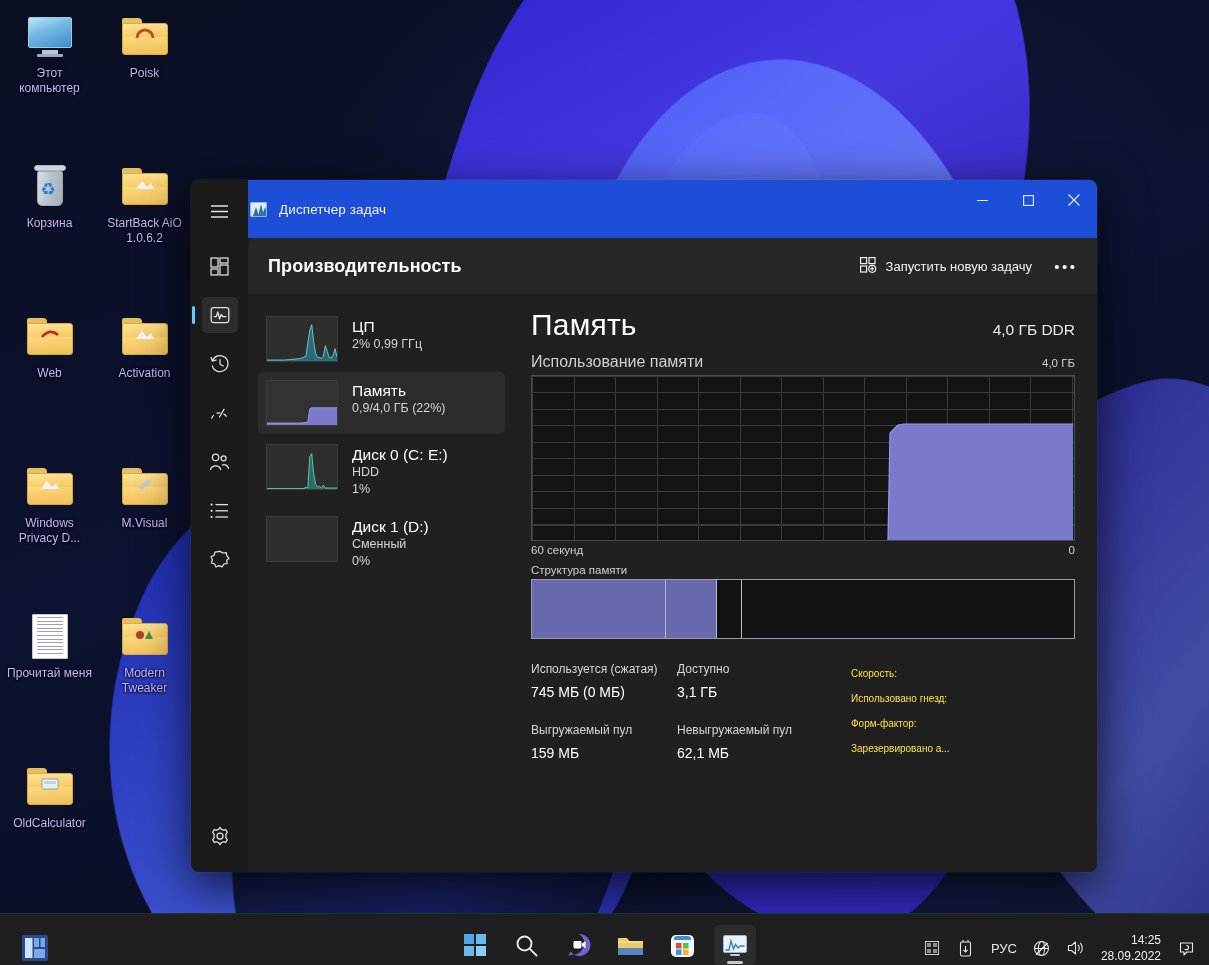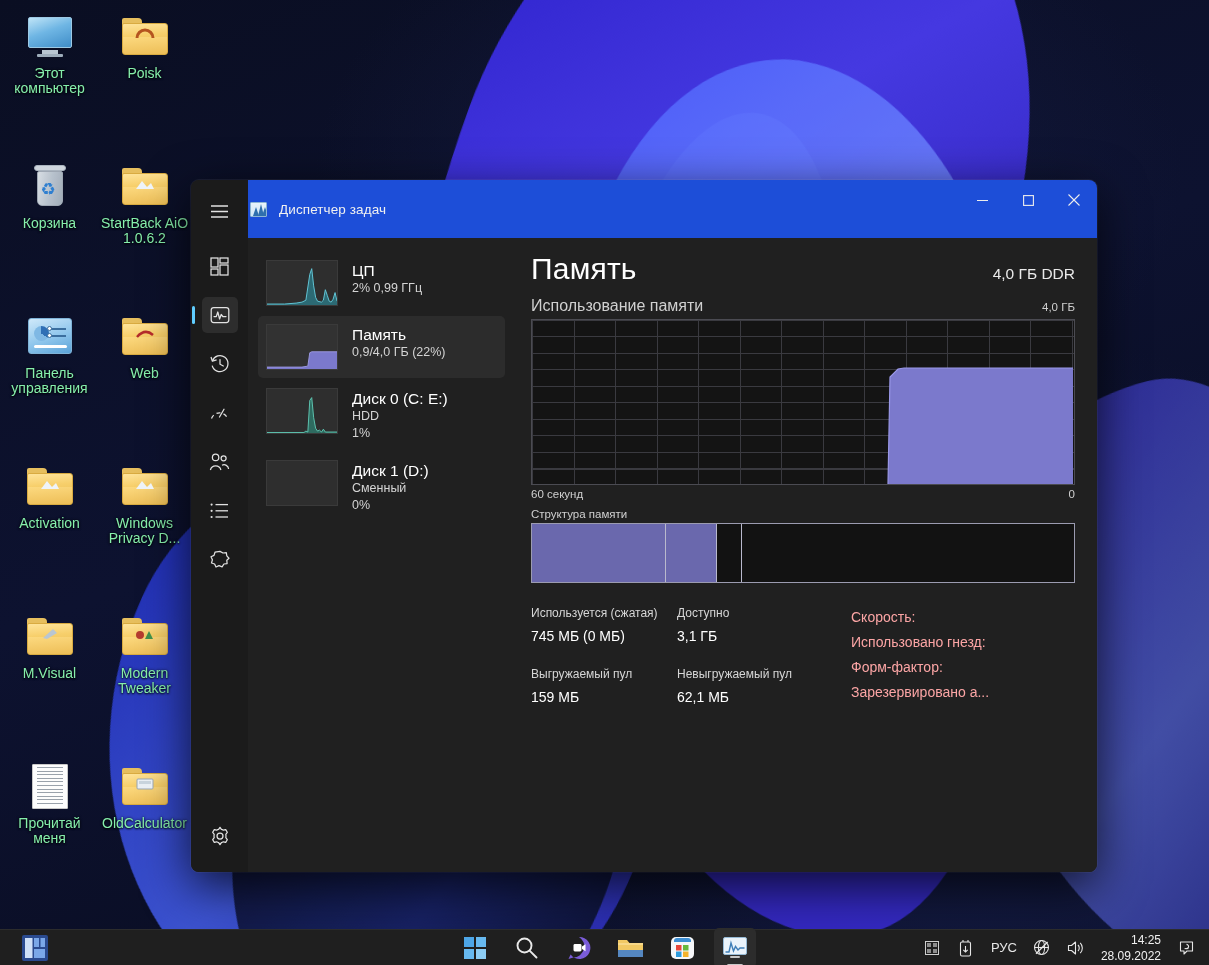--- a/index.html
+++ b/index.html
@@ -84,22 +84,22 @@
     display: flex; flex-direction: column; align-items: center;
     padding-top: 6px;
     cursor: default;
   }
   .dicon .glyph {
     width: 48px; height: 48px;
     display: flex; align-items: center; justify-content: center;
     margin-bottom: 6px;
   }
   .dicon .dlabel {
-    color: #86efac;
-    font-size: 14px;
+    color: #c4b5fd;
+    font-size: 12px;
     line-height: 15px;
     text-align: center;
     text-shadow: 0 1px 2px rgba(0,0,0,.9), 0 0 3px rgba(0,0,0,.8);
     max-width: 88px;
     word-wrap: break-word;
   }
 
   
   .ic-monitor { width:44px; height:38px; position:relative; }
   .ic-monitor .scr { width:44px; height:31px; border-radius:2px;
@@ -299,29 +299,29 @@
     margin-top: 22px;
   }
   #stats-left { width: 300px; flex: 0 0 300px; }
   .stat-row { display: flex; margin-bottom: 16px; }
   .stat-cell { }
   .stat-cell.c1 { width: 146px; }
   .stat-lbl { font-size: 12px; color: #d6d6d6; line-height: 17px; }
   .stat-val { font-size: 14px; color: #ffffff; line-height: 28px; font-weight: normal; }
 
   #stats-right { padding-left: 20px; }
-  .kv { font-size: 14px; color: #fca5a5; line-height: 25px; }
+  .kv { font-size: 10px; color: #fde047; line-height: 25px; }
 
   
   #taskbar {
     position: absolute; left: 0; bottom: 0;
-    width: 1209px; height: 36px;
+    width: 1209px; height: 52px;
     background: #1f1f1f;
     border-top: 1px solid rgba(255,255,255,.06);
-    display: flex; align-items: center;
+    display: flex; align-items: flex-end;
   }
   #tb-start-left {
     margin-left: 18px;
     width: 34px; height: 34px; border-radius: 4px;
     display:flex; align-items:center; justify-content:center;
   }
   #tb-center {
     position:absolute; left: 50%; transform: translateX(-50%);
     display: flex; align-items: center; gap: 10px;
   }
@@ -410,33 +410,20 @@
             <div class="body"></div>
             <div class="front"></div>
           <svg class="mark" width="20" height="14" viewBox="0 0 20 14">
               <path d="M1 13 L7 5 L12 11 L16 7 L19 13 Z" fill="#eef3f8"></path>
             </svg>
         </div>
       </div>
       <div class="dlabel">StartBack AiO 1.0.6.2</div>
     </div>
 
-    <div class="dicon">
-      <div class="glyph">
-        <div class="ic-cp">
-          <div class="pie"></div>
-          <div class="ln" style="top:9px"></div>
-            <div class="d" style="top:7px"></div>
-          <div class="ln" style="top:16px"></div>
-            <div class="d" style="top:14px"></div>
-          <div class="bar"></div>
-        </div>
-      </div>
-      <div class="dlabel">Панель управления</div>
-    </div>
 
     <div class="dicon">
       <div class="glyph">
         <div class="ic-folder">
             <div class="tab"></div>
             <div class="body"></div>
             <div class="front"></div>
           <svg class="mark" width="20" height="14" viewBox="0 0 20 14">
               <path d="M2 11 Q10 2 18 9" stroke="#b22a2a" stroke-width="2.5" fill="none"></path>
             </svg>
@@ -478,35 +465,20 @@
         <div class="ic-folder">
             <div class="tab"></div>
             <div class="body"></div>
             <div class="front"></div>
           <svg class="mark" width="20" height="14" viewBox="0 0 20 14">
               <path d="M3 12 L13 3 L17 7 L7 13 Z" fill="#b9c6d2"></path>
             </svg>
         </div>
       </div>
       <div class="dlabel">M.Visual</div>
-    </div>
-
-    <div class="dicon">
-      <div class="glyph">
-        <div class="ic-folder">
-            <div class="tab"></div>
-            <div class="body"></div>
-            <div class="front"></div>
-          <svg class="mark" width="20" height="14" viewBox="0 0 20 14">
-            <circle cx="5" cy="9" r="4" fill="#b43b2e"></circle>
-              <path d="M10 13 L14 5 L18 13 Z" fill="#3f8f4a"></path>
-          </svg>
-        </div>
-      </div>
-      <div class="dlabel">Modern Tweaker</div>
     </div>
 
     <div class="dicon">
       <div class="glyph">
         <div class="ic-doc">
           <div class="ln"></div>
             <div class="ln"></div>
             <div class="ln"></div>
             <div class="ln"></div>
           <div class="ln"></div>
@@ -521,20 +493,35 @@
       <div class="dlabel">Прочитай меня</div>
     </div>
 
     <div class="dicon">
       <div class="glyph">
         <div class="ic-folder">
             <div class="tab"></div>
             <div class="body"></div>
             <div class="front"></div>
           <svg class="mark" width="20" height="14" viewBox="0 0 20 14">
+            <circle cx="5" cy="9" r="4" fill="#b43b2e"></circle>
+              <path d="M10 13 L14 5 L18 13 Z" fill="#3f8f4a"></path>
+          </svg>
+        </div>
+      </div>
+      <div class="dlabel">Modern Tweaker</div>
+    </div>
+
+    <div class="dicon">
+      <div class="glyph">
+        <div class="ic-folder">
+            <div class="tab"></div>
+            <div class="body"></div>
+            <div class="front"></div>
+          <svg class="mark" width="20" height="14" viewBox="0 0 20 14">
               <rect x="2" y="3" width="16" height="10" rx="1" fill="#e9eef3" stroke="#98a5b1"></rect>
               <rect x="4" y="5" width="12" height="3" fill="#c8d3dc"></rect>
             </svg>
         </div>
       </div>
       <div class="dlabel">OldCalculator</div>
     </div>
   </div>
 
   <div id="tm-window">
@@ -641,20 +628,39 @@
             <svg width="12" height="12" viewBox="0 0 12 12">
                 <g stroke="#ededed" stroke-width="1.1">
                   <line x1="0.5" y1="0.5" x2="11.5" y2="11.5"></line>
                   <line x1="11.5" y1="0.5" x2="0.5" y2="11.5"></line>
                 </g>
               </svg>
           </div>
         </div>
       </div>
 
+      <div id="toolbar">
+        <div id="page-heading">Производительность</div>
+        <div class="tb-right">
+          <div class="tb-action">
+            <span>
+              <svg width="17" height="16" viewBox="0 0 17 16" fill="none" stroke="#f2f2f2" stroke-width="1.2">
+                <rect x="0.6" y="0.6" width="6" height="6"></rect>
+                  <rect x="9" y="0.6" width="6" height="6"></rect>
+                  <rect x="0.6" y="9" width="6" height="6"></rect>
+                <circle cx="12.2" cy="11.8" r="3.5" fill="#272727"></circle>
+                <line x1="12.2" y1="9.8" x2="12.2" y2="13.8"></line>
+                  <line x1="10.2" y1="11.8" x2="14.2" y2="11.8"></line>
+              </svg>
+            </span>
+            <span>Запустить новую задачу</span>
+          </div>
+          <div class="tb-more">•••</div>
+        </div>
+      </div>
 
       <div id="body-split">
 
         <div id="res-list">
 
           <div class="res-item">
             <div class="res-thumb">
               <svg width="70" height="44" viewBox="0 0 72 46" preserveAspectRatio="none">
                 <polygon points="0,45 18,45 30,44 36,43 40,41 44,14 46,8 48,26 50,38 52,42 56,43 58,41 60,30 62,36 64,42 66,43 68,40 70,33 72,42 72,46 0,46" fill="#2c6a74"></polygon>
                 <polyline points="0,45 18,45 30,44 36,43 40,41 44,14 46,8 48,26 50,38 52,42 56,43 58,41 60,30 62,36 64,42 66,43 68,40 70,33 72,42" fill="none" stroke="#63c8d8" stroke-width="1"></polyline>

